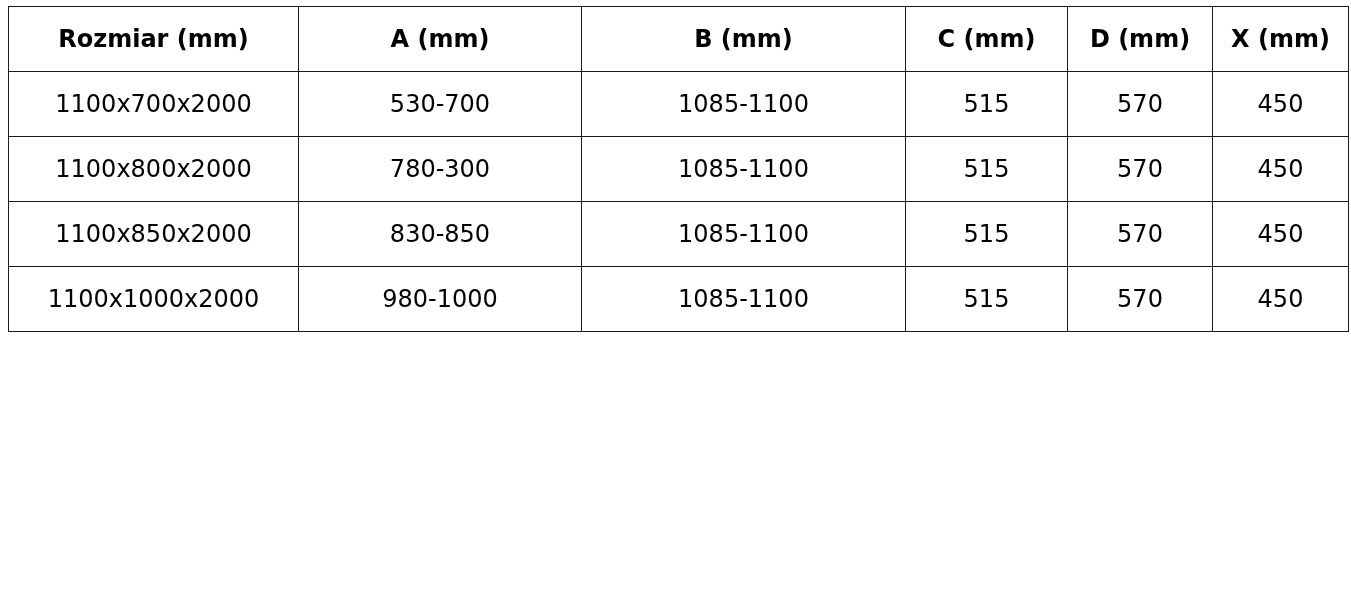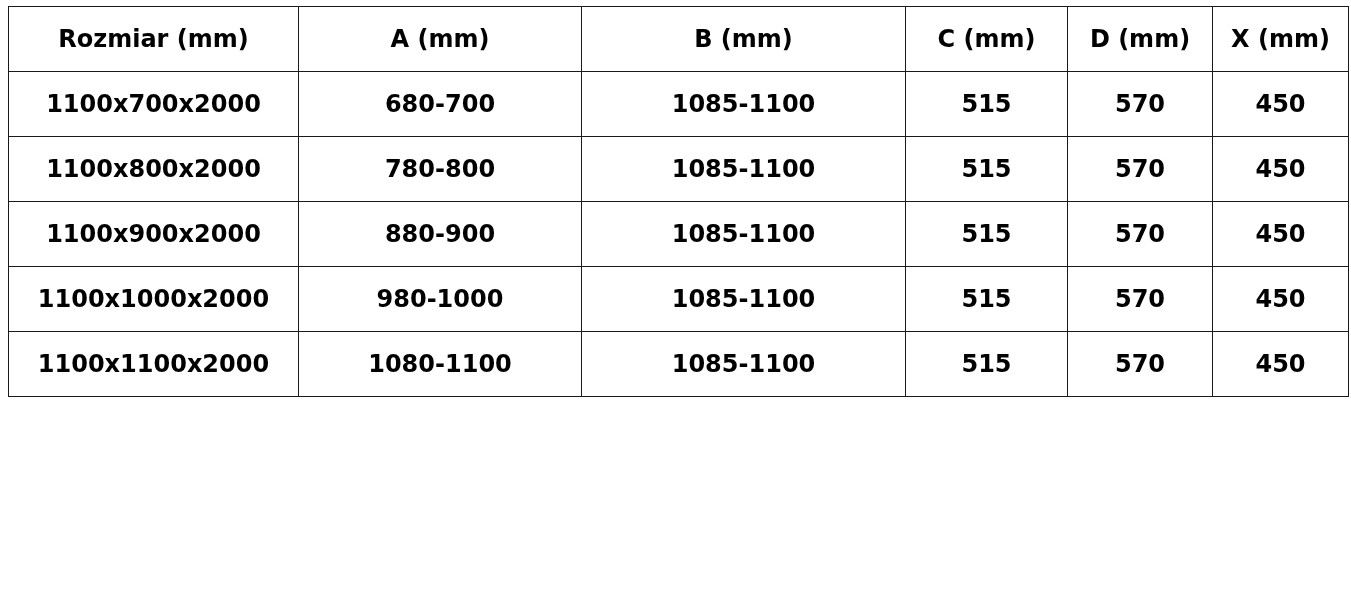--- a/index.html
+++ b/index.html
@@ -34,21 +34,21 @@
     line-height: 1.1;
     padding: 0;
     height: 64px;
     white-space: nowrap;
   }
   table.size-table thead th {
     font-weight: bold;
     height: 64px;
   }
   table.size-table tbody td {
-    font-weight: bold;
+    font-weight: normal;
   }
   col.c0 { width: 290px; }
   col.c1 { width: 283px; }
   col.c2 { width: 324px; }
   col.c3 { width: 162px; }
   col.c4 { width: 145px; }
   col.c5 { width: 136px; }
 </style>
 </head>
 <body>
@@ -69,53 +69,45 @@
         <th>A (mm)</th>
         <th>B (mm)</th>
         <th>C (mm)</th>
         <th>D (mm)</th>
         <th>X (mm)</th>
       </tr>
     </thead>
     <tbody>
       <tr>
         <td>1100x700x2000</td>
-        <td>680-700</td>
+        <td>530-700</td>
         <td>1085-1100</td>
         <td>515</td>
         <td>570</td>
         <td>450</td>
       </tr>
       <tr>
         <td>1100x800x2000</td>
-        <td>780-800</td>
+        <td>780-300</td>
         <td>1085-1100</td>
         <td>515</td>
         <td>570</td>
         <td>450</td>
       </tr>
       <tr>
-        <td>1100x900x2000</td>
-        <td>880-900</td>
+        <td>1100x850x2000</td>
+        <td>830-850</td>
         <td>1085-1100</td>
         <td>515</td>
         <td>570</td>
         <td>450</td>
       </tr>
       <tr>
         <td>1100x1000x2000</td>
         <td>980-1000</td>
         <td>1085-1100</td>
         <td>515</td>
         <td>570</td>
         <td>450</td>
       </tr>
-      <tr>
-        <td>1100x1100x2000</td>
-        <td>1080-1100</td>
-        <td>1085-1100</td>
-        <td>515</td>
-        <td>570</td>
-        <td>450</td>
-      </tr>
     </tbody>
   </table>
 </div>
 
 </body></html>

